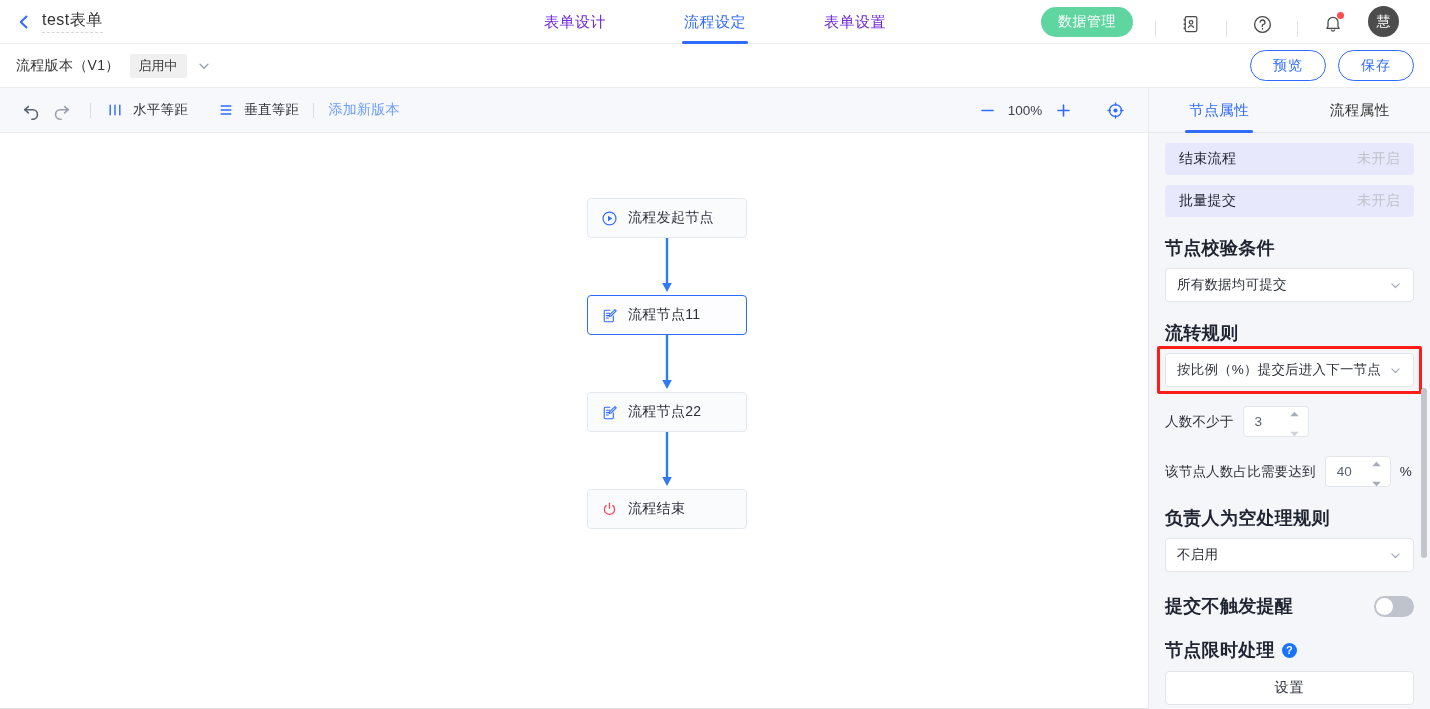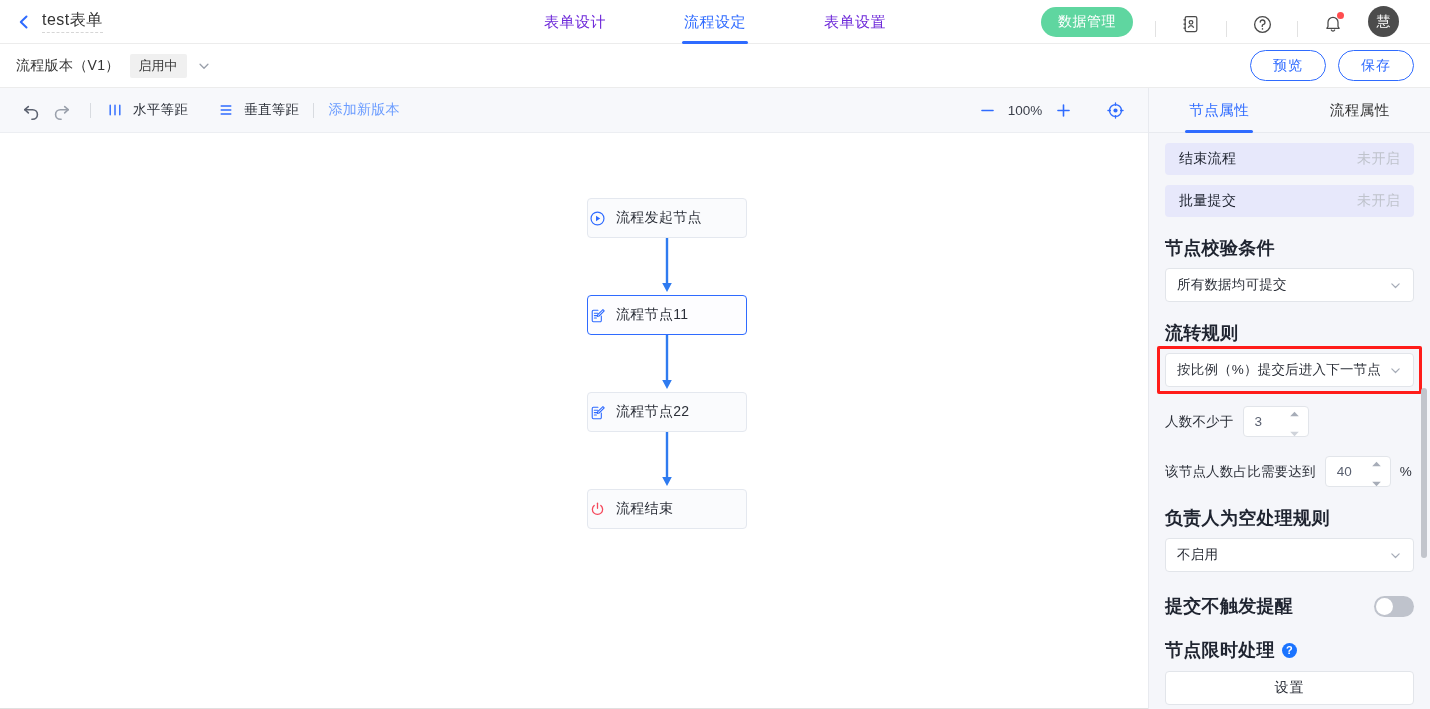--- a/index.html
+++ b/index.html
@@ -99,21 +99,21 @@
   .zoom-wrap { margin-left: auto; display: flex; align-items: center; gap: 0; }
   .zoom-btn { width: 34px; height: 30px; display: flex; align-items: center; justify-content: center; cursor: pointer; color: #2f6bff; }
   .zoom-val { font-size: 13.5px; color: #3a3f4a; min-width: 42px; text-align: center; }
 
   .canvas { flex: 1 1 auto; position: relative; background: #fff; overflow: hidden; }
   .flow { position: absolute; left: 587px; top: 65px; width: 160px; }
 
   .node {
     width: 160px; height: 40px; border-radius: 4px;
     background: #fafbfd; border: 1px solid #e4e8ef;
-    display: flex; align-items: center; gap: 10px; 
+    display: flex; align-items: center; gap: 10px; padding-left: 12px;
     font-size: 14px; color: #2b2f38; cursor: pointer; letter-spacing: .3px;
   }
   .node.selected { border: 1.5px solid #2f6bff; background: #fdfdff; }
   .node-icon { width: 18px; height: 18px; display: flex; align-items: center; justify-content: center; }
   .edge { position: relative; height: 57px; display: flex; justify-content: center; }
   .edge svg { display: block; }
 
   
   .right-panel {
     width: 282px; flex: 0 0 282px; background: #f5f6fa;

